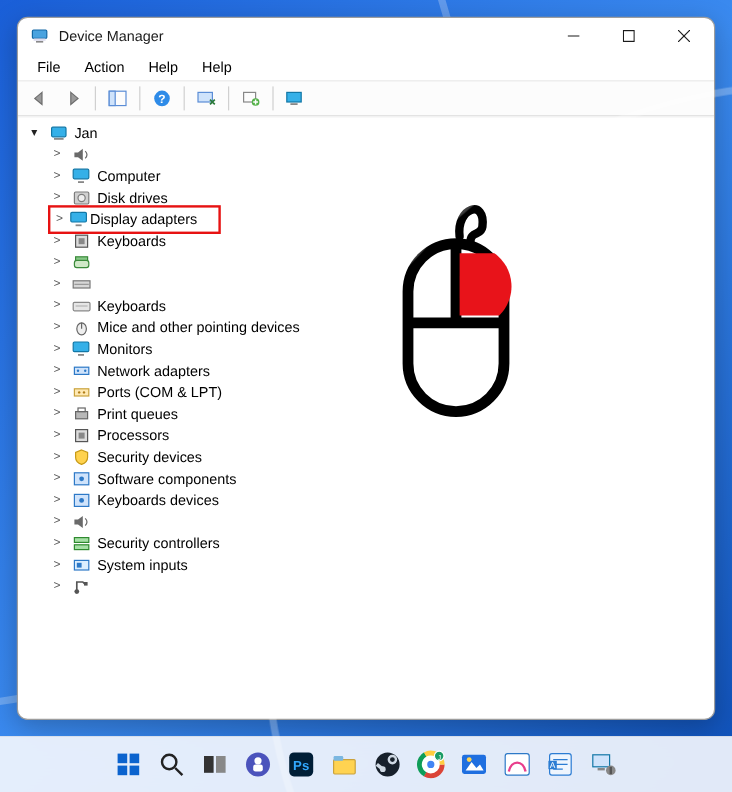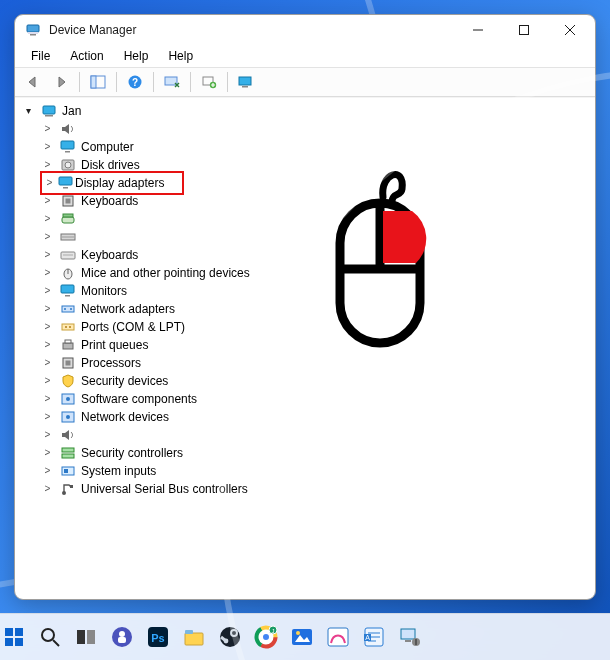--- a/index.html
+++ b/index.html
@@ -29,21 +29,21 @@
   .noderow{display:flex;align-items:center;height:18px;line-height:18px;white-space:nowrap;gap:4px;}
   .twisty{width:15px;color:#5a5a5a;text-align:center;font-size:10px;}
   .twisty.open{color:#222;}
   .nodeicon{width:18px;height:16px;display:inline-flex;align-items:center;justify-content:center;}
   .nodeicon svg{width:16px;height:16px;}
   .children{padding-left:19px;}
   .hl{border:2px solid #e71212;margin:-2px 0;padding:0 18px 0 0;display:inline-flex;align-items:center;height:20px;}
 
   .mouse-overlay{position:absolute;left:320px;top:157px;pointer-events:none;}
 
-  .taskbar{position:absolute;left:0;right:0;bottom:0;height:46px;background:rgba(243,246,253,.92);backdrop-filter:blur(8px);border-top:1px solid rgba(0,0,0,.08);display:flex;align-items:center;gap:8px;}
+  .taskbar{position:absolute;left:0;right:0;bottom:0;height:46px;background:rgba(243,246,253,.92);backdrop-filter:blur(8px);border-top:1px solid rgba(0,0,0,.08);display:flex;align-items:center;justify-content:center;gap:8px;}
   .tbicon{width:28px;height:28px;border-radius:4px;display:flex;align-items:center;justify-content:center;}
 </style>
 </head>
 <body>
 
 <div class="window">
   <div class="titlebar">
     <span class="icon">
       <svg viewBox="0 0 16 16">
           <rect x="2" y="3" width="12" height="7" rx="1" fill="#4aa3df" stroke="#1468a5"></rect>
@@ -303,21 +303,21 @@
                  <span>Software components</span>
           </div>
           <div class="noderow">
             <span class="twisty">˃</span>
                  <span class="nodeicon">
               <svg viewBox="0 0 16 16">
                 <rect x="2" y="3" width="12" height="10" fill="#cfe3fb" stroke="#2d79c7"></rect>
                 <circle cx="8" cy="8" r="2" fill="#2d79c7"></circle>
               </svg>
             </span>
-                 <span>Network devices</span>
+                 <span>Keyboards devices</span>
           </div>
           <div class="noderow">
             <span class="twisty">˃</span>
                  <span class="nodeicon">
               <svg viewBox="0 0 16 16">
                 <path d="M2 6h3l4-3v10l-4-3H2z" fill="#6a6a6a"></path>
                 <path d="M11 5c2 2 2 4 0 6" fill="none" stroke="#6a6a6a"></path>
               </svg>
             </span>
           </div>
@@ -343,21 +343,20 @@
           </div>
           <div class="noderow">
             <span class="twisty">˃</span>
                  <span class="nodeicon">
               <svg viewBox="0 0 16 16">
                 <circle cx="4" cy="12" r="2" fill="#555"></circle>
                 <path d="M4 12V4h5l2 2" fill="none" stroke="#555" stroke-width="1.4"></path>
                 <rect x="10" y="4" width="3" height="3" fill="#555"></rect>
               </svg>
             </span>
-                 <span>Universal Serial Bus controllers</span>
           </div>
         </div>
       </div>
   </div>
 </div>
 
 <svg class="mouse-overlay" width="120" height="200" viewBox="0 0 120 200">
   <path d="M63 40 C 60 16, 85 8, 82 32 C 81 40, 72 35, 72 45" fill="none" stroke="#000" stroke-width="7" stroke-linecap="round"></path>
   <rect x="20" y="46" width="80" height="140" rx="40" fill="#fff" stroke="#000" stroke-width="9"></rect>
   <line x1="60" y1="46" x2="60" y2="112" stroke="#000" stroke-width="9"></line>

